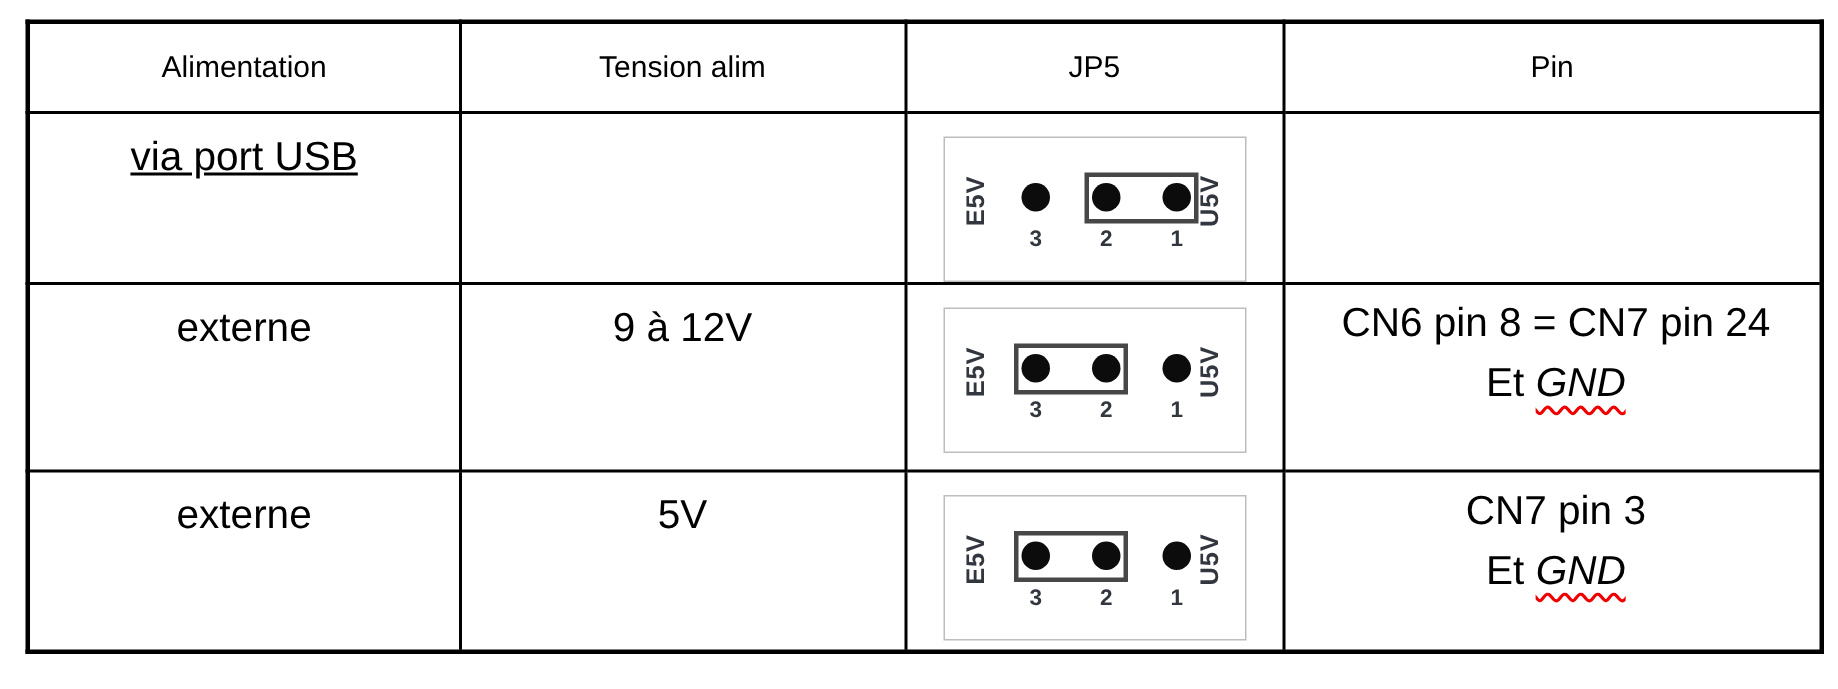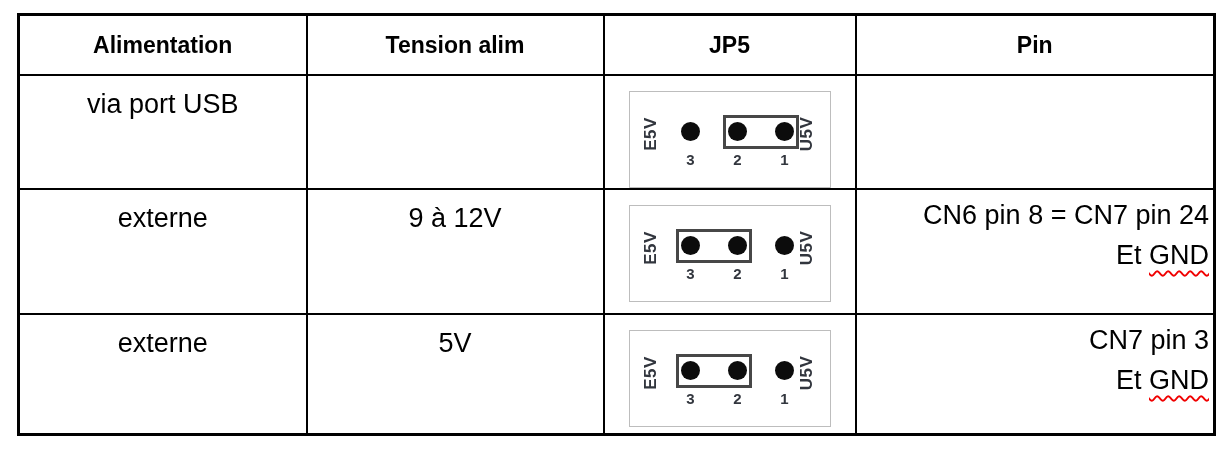--- a/index.html
+++ b/index.html
@@ -20,34 +20,35 @@
     color:var(--text);
   }
   .table-wrap{position:absolute;left:17px;top:13px;}
   table{
     border-collapse:collapse;table-layout:fixed;
     width:1196px;border:3px solid var(--table-border);
     background:#fff;
   }
   th,td{border:2px solid var(--table-border);overflow:hidden;}
   th{
-    font-size:23px;font-weight:700;text-align:center;vertical-align:middle;
+    font-size:20px;font-weight:400;text-align:center;vertical-align:middle;
     height:58px;padding:0;
   }
   td{vertical-align:top;font-size:27px;}
-  .r1{height:112px;} .r2{height:125px;} .r3{height:120px;}
+  .r1{height:112px;text-decoration:underline;} .r2{height:125px;} .r3{height:120px;}
   .c-center{text-align:center;padding:13px 4px 0 4px;}
-  .pin-cell{text-align:right;padding:5px 4px 0 9px;}
+  .pin-cell{text-align:center;padding:5px 4px 0 9px;}
   .pin-line{line-height:40px;white-space:nowrap;}
   .misspelled{
     text-decoration-line:underline;
     text-decoration-style:wavy;
     text-decoration-color:var(--spellcheck-squiggle);
     text-decoration-thickness:2px;
     text-underline-offset:6px;
+    font-style:italic;
   }
   .jp5-cell{padding:0;}
   
   .jp-frame{
     position:relative;width:200px;height:95px;margin:15px auto 0;
     border:1px solid var(--diagram-frame);background:#fff;
   }
   .vlabel{
     position:absolute;width:60px;height:22px;line-height:22px;text-align:center;
     transform:rotate(-90deg);

